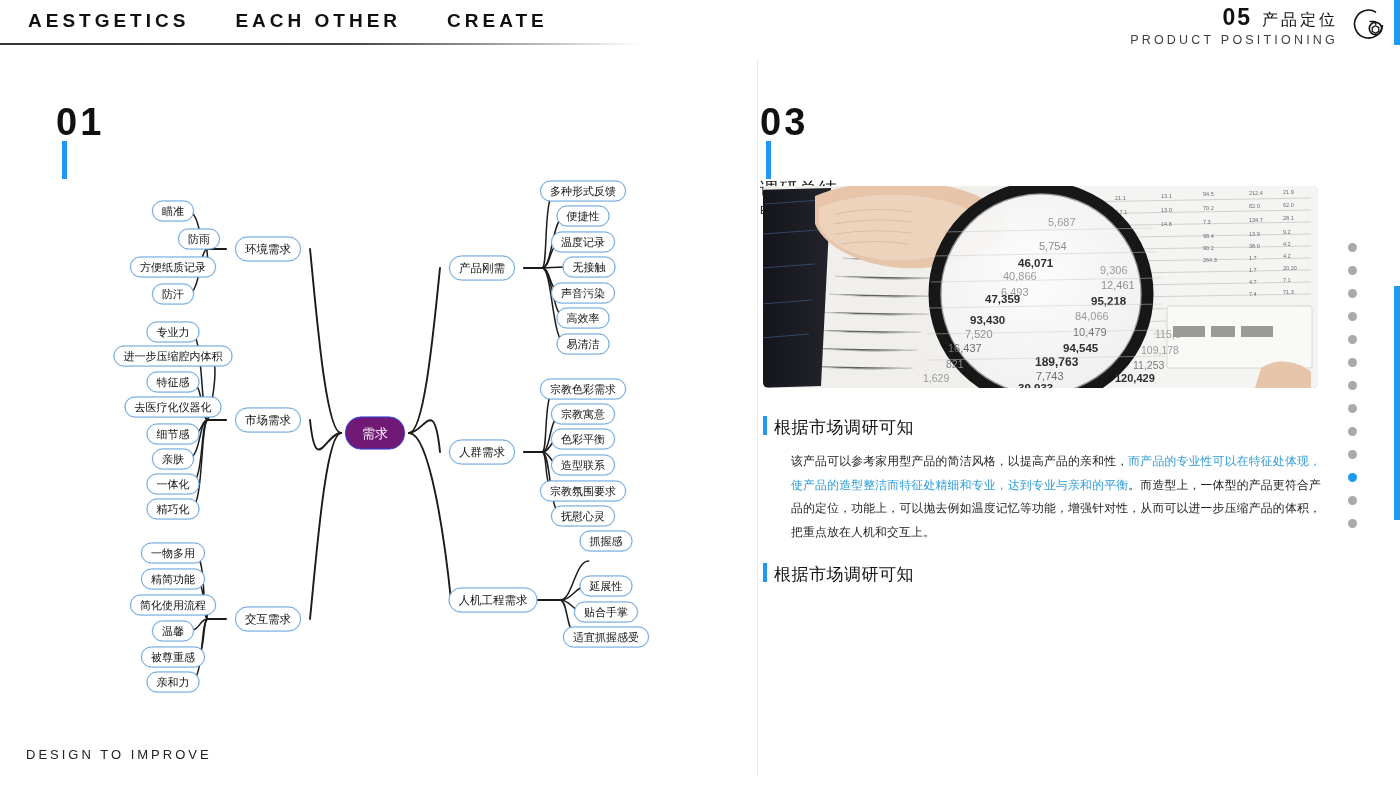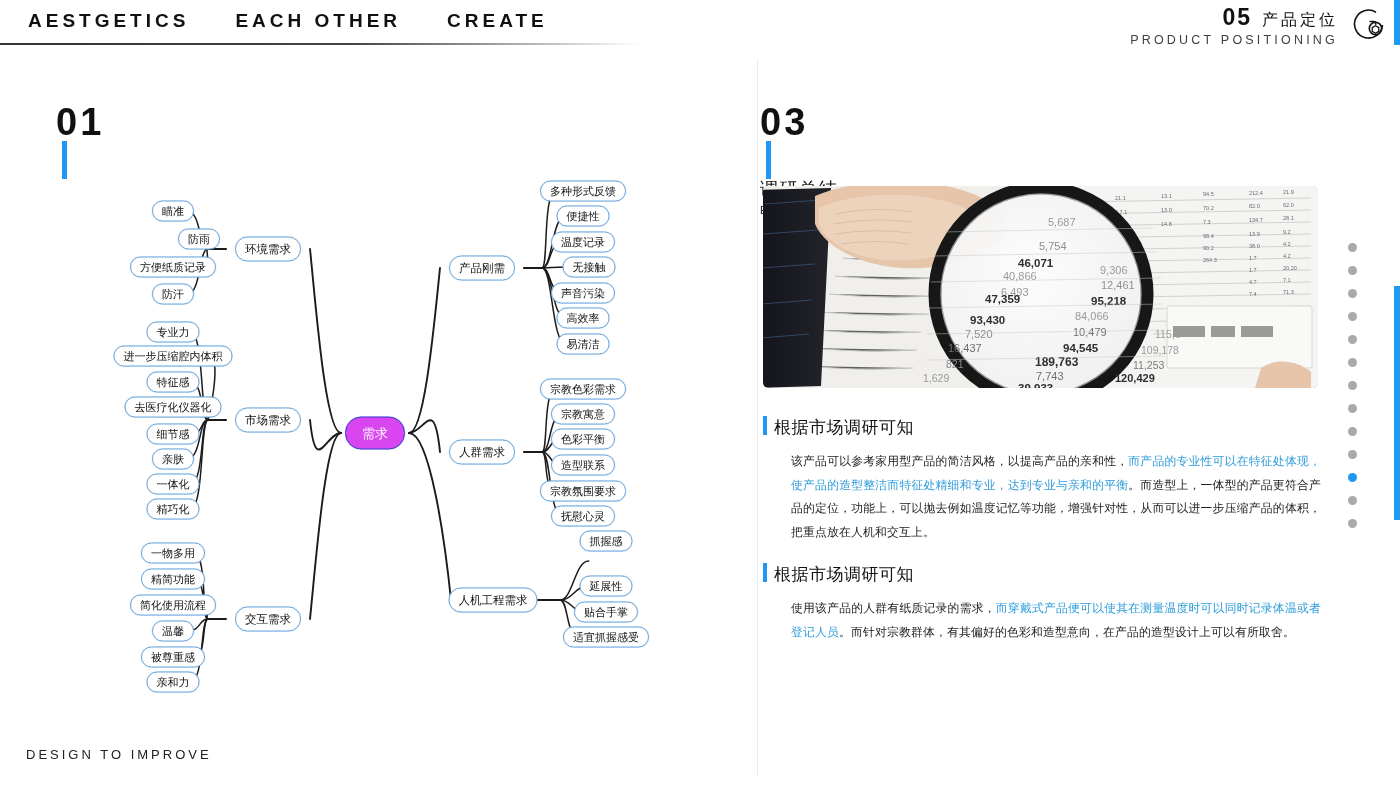--- a/index.html
+++ b/index.html
@@ -65,21 +65,21 @@
     font-size: 11px;
     line-height: 1;
     white-space: nowrap;
     display: flex; align-items: center; justify-content: center;
     height: 21px;
     padding: 0 9px;
     transform: translate(-50%, -50%);
     box-shadow: 0 0 0 0.5px rgba(111,168,220,0.25);
   }
   .node.center {
-    background: #d946ef;
+    background: #701a75;
     border-color: #3b3bd8;
     color: #ffffff;
     font-size: 13px;
     height: 33px;
     border-radius: 16px;
     padding: 0 16px;
     font-weight: 400;
   }
   .node.branch { font-size: 11.5px; height: 25px; border-radius: 13px; }
 
@@ -237,21 +237,21 @@
       <div class="node " style="left: 523px; top: 82px;">温度记录</div>
       <div class="node " style="left: 529px; top: 107px; font-family: Liberation Serif, serif;">无接触</div>
       <div class="node " style="left: 523px; top: 133px;">声音污染</div>
       <div class="node " style="left: 523px; top: 158px;">高效率</div>
       <div class="node " style="left: 523px; top: 184px;">易清洁</div>
       <div class="node branch" style="left: 422px; top: 292px;">人群需求</div>
       <div class="node " style="left: 523px; top: 229px;">宗教色彩需求</div>
       <div class="node " style="left: 523px; top: 254px;">宗教寓意</div>
       <div class="node " style="left: 523px; top: 279px;">色彩平衡</div>
       <div class="node " style="left: 523px; top: 305px;">造型联系</div>
-      <div class="node " style="left: 523px; top: 331px; border-radius: 10px;">宗教氛围要求</div>
+      <div class="node " style="left: 523px; top: 331px;">宗教氛围要求</div>
       <div class="node " style="left: 523px; top: 356px;">抚慰心灵</div>
       <div class="node branch" style="left: 433px; top: 440px;">人机工程需求</div>
       <div class="node " style="left: 546px; top: 381px;">抓握感</div>
       <div class="node " style="left: 546px; top: 426px;">延展性</div>
       <div class="node " style="left: 546px; top: 452px;">贴合手掌</div>
       <div class="node " style="left: 546px; top: 477px;">适宜抓握感受</div>
       <div class="node center" style="left: 315px; top: 273px;">需求</div>
     </div>
 </div>
 
@@ -407,21 +407,20 @@
     <span class="ttxt">根据市场调研可知</span>
   </div>
   <div class="blk-body"><span>该产品可以参考家用型产品的简洁风格，以提高产品的亲和性，</span><span class="hl">而产品的专业性可以在特征处体现，使产品的造型整洁而特征处精细和专业，达到专业与亲和的平衡</span><span>。而造型上，一体型的产品更符合产品的定位，功能上，可以抛去例如温度记忆等功能，增强针对性，从而可以进一步压缩产品的体积，把重点放在人机和交互上。</span></div>
 </div>
 
 <div class="blk" id="blk-2">
   <div class="blk-title">
     <span class="tbar"></span>
     <span class="ttxt">根据市场调研可知</span>
   </div>
-  <div class="blk-body"><span>使用该产品的人群有纸质记录的需求，</span><span class="hl">而穿戴式产品便可以使其在测量温度时可以同时记录体温或者登记人员</span><span>。而针对宗教群体，有其偏好的色彩和造型意向，在产品的造型设计上可以有所取舍。</span></div>
 </div>
 
 <div id="dotnav">
     <div class="dot"></div>
     <div class="dot"></div>
     <div class="dot"></div>
     <div class="dot"></div>
     <div class="dot"></div>
     <div class="dot"></div>
     <div class="dot"></div>

